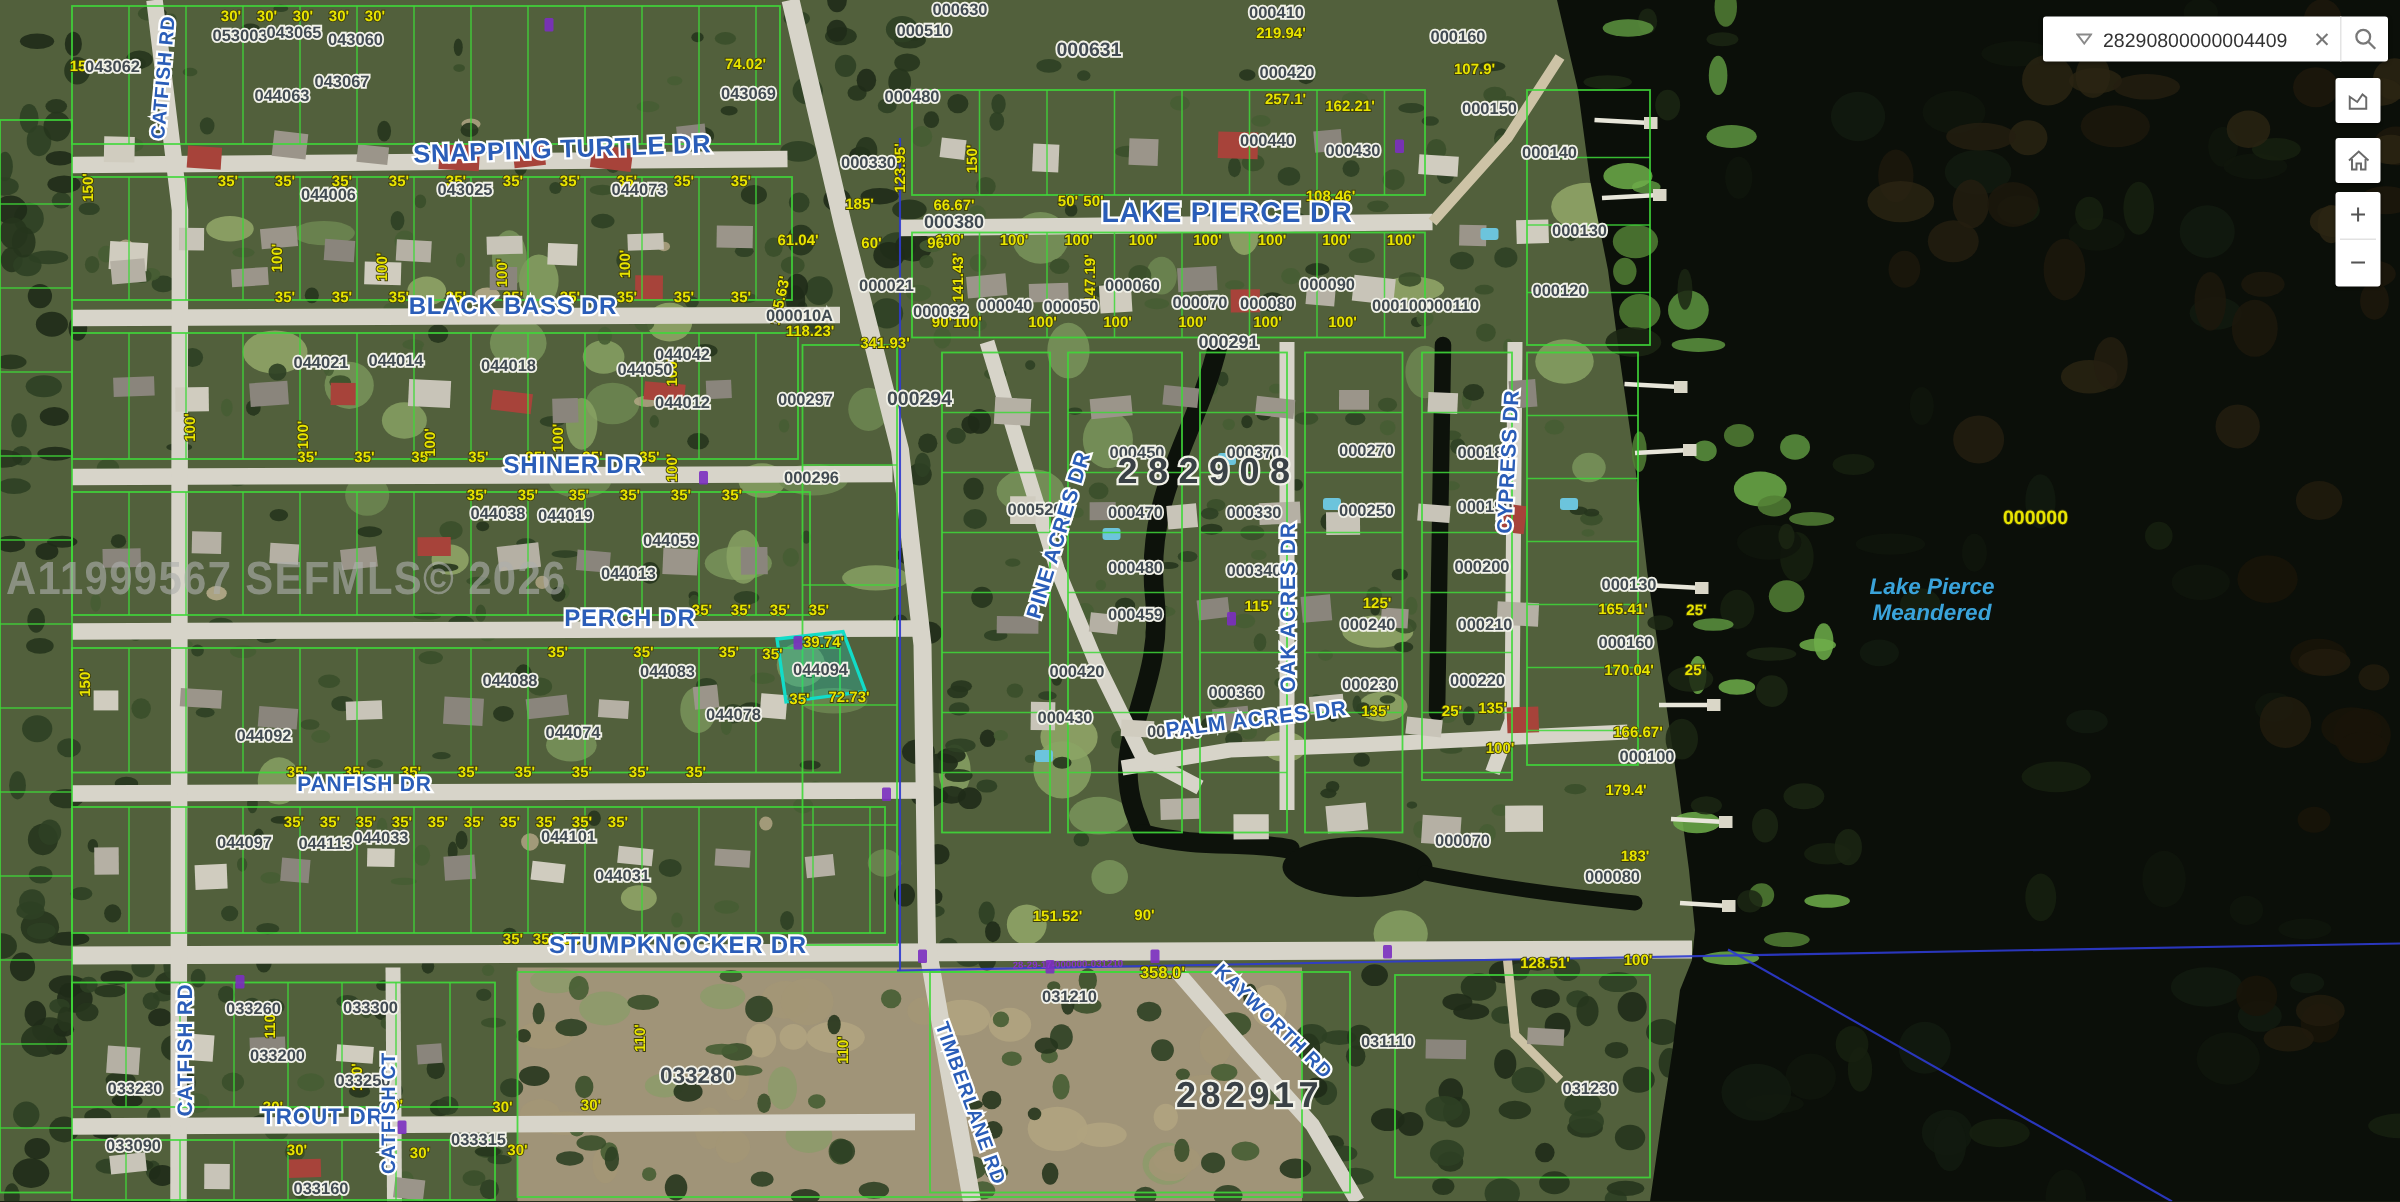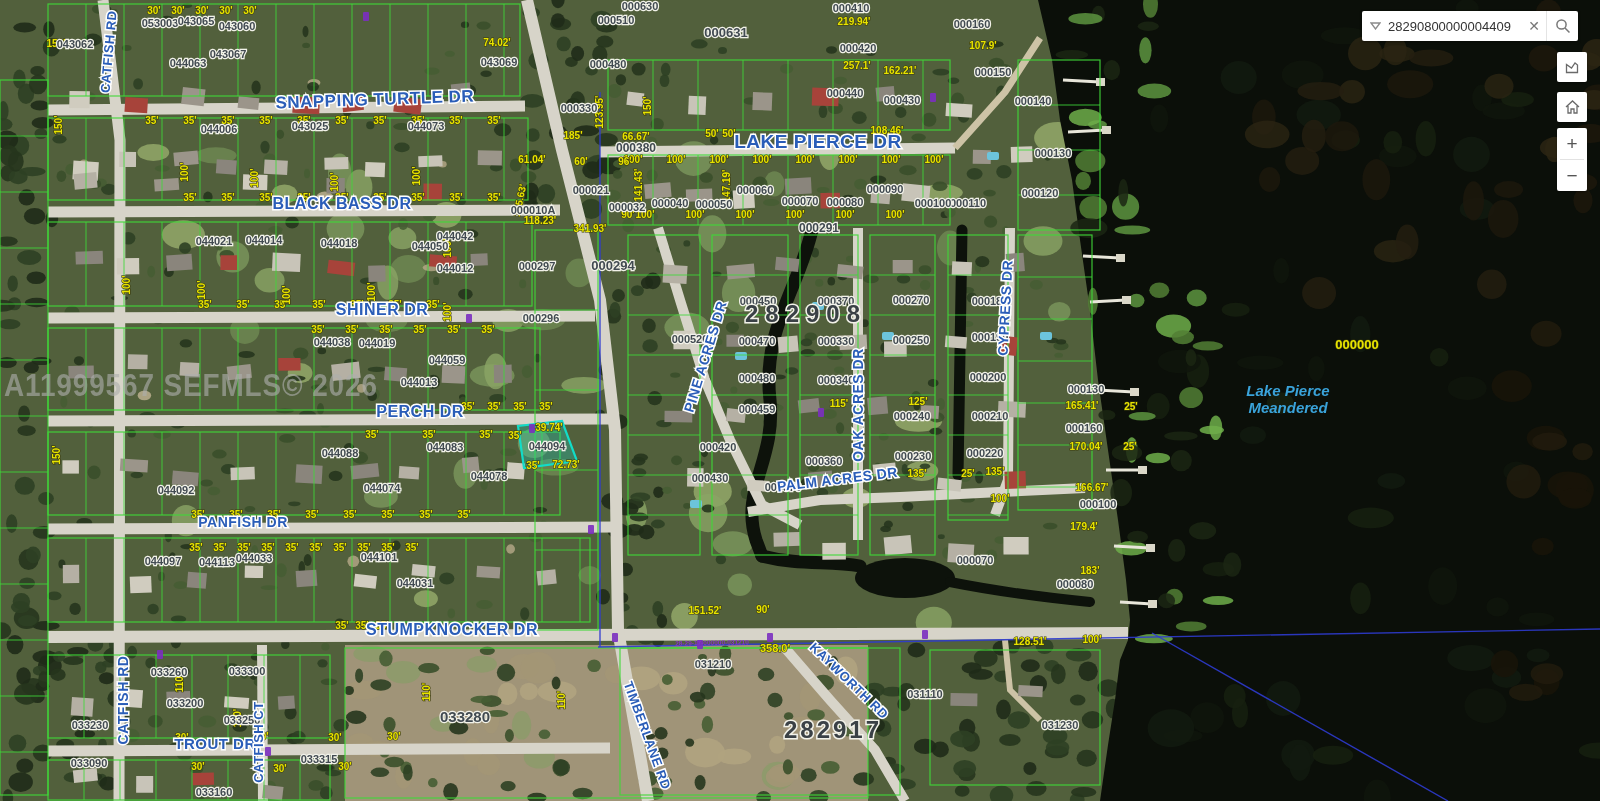--- a/index.html
+++ b/index.html
@@ -10,21 +10,21 @@
   .st{font-weight:bold;fill:#2a5db8;stroke:#ffffff;stroke-width:3px;paint-order:stroke;letter-spacing:.5px;}
   .pl{font-weight:bold;fill:#414a51;stroke:#f2f2e9;stroke-width:2.4px;paint-order:stroke;}
   .sec{font-weight:bold;fill:#3a4146;stroke:#f2f2e9;stroke-width:3px;paint-order:stroke;}
   .dm{font-weight:bold;fill:#e8e400;stroke:#3c3c0a;stroke-width:1.2px;paint-order:stroke;}
   .wl{font-style:italic;font-weight:bold;fill:#3aa3da;}
   .pid{font-weight:bold;fill:#8833cc;}
   #watermark{position:absolute;left:4px;top:368px;font-size:31px;font-weight:bold;
     color:rgba(172,175,172,.62);white-space:nowrap;transform:scaleX(.9);transform-origin:left center;
     letter-spacing:1px;pointer-events:none;}
   #searchbar{position:absolute;left:1362px;top:11px;width:216px;height:30px;background:#fff;
-    border-radius:2px;box-shadow:0 1px 3px rgba(0,0,0,.4);display:flex;align-items:center;}
+    border-radius:2px;box-shadow:0 1px 3px rgba(0,0,0,.4);display:flex;align-items:center;padding-left:14px;}
   #searchbar .caret{width:26px;display:flex;justify-content:center;align-items:center;cursor:pointer;}
   #searchbar input{flex:1;min-width:0;border:none;outline:none;font-size:13px;color:#333;
     font-family:"Liberation Sans",sans-serif;padding:0;background:transparent;}
   #searchbar .clear{width:24px;border:none;background:none;color:#777;font-size:14px;cursor:pointer;
     padding:0;line-height:30px;}
   #searchbar .mag{width:32px;height:30px;border:none;background:none;border-left:1px solid #e4e4e4;
     display:flex;align-items:center;justify-content:center;cursor:pointer;padding:0;}
   #ctrls{position:absolute;left:1557px;top:52px;width:30px;}
   .cbtn{width:30px;height:30px;background:#fff;border:none;border-radius:2px;
     box-shadow:0 1px 2px rgba(0,0,0,.4);display:flex;align-items:center;justify-content:center;

